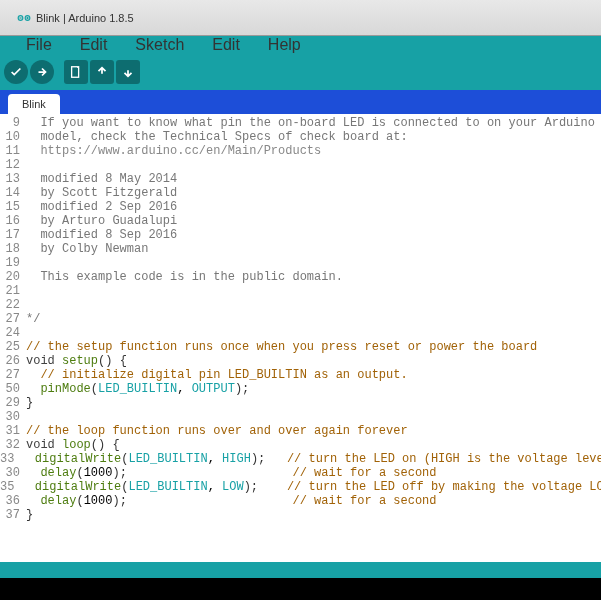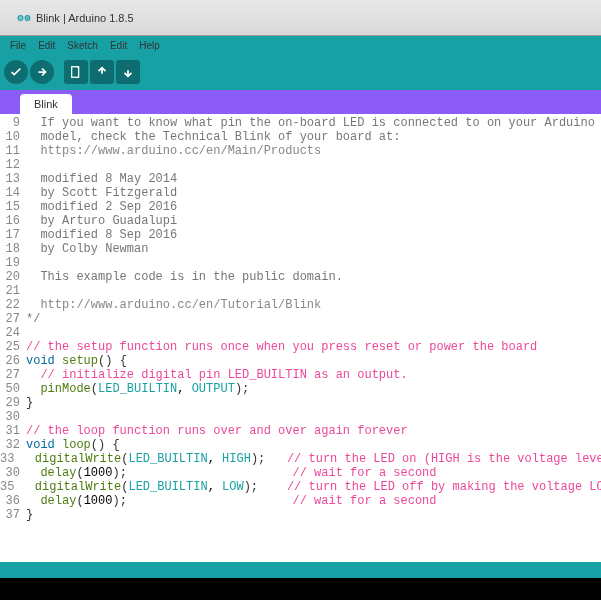--- a/index.html
+++ b/index.html
@@ -2,36 +2,36 @@
 <html><head>
 <meta charset="utf-8">
 <style>
 * { margin: 0; padding: 0; box-sizing: border-box; }
 body { font-family: Arial, sans-serif; font-size: 12px; background: #fff; width: 601px; height: 600px; overflow: hidden; }
 .titlebar { height: 36px; background: linear-gradient(to bottom, #e8e8e8, #d8d8d8); display: flex; align-items: center; padding: 0 16px; border-bottom: 1px solid #999; }
 .title-icon { width: 16px; height: 16px; margin-right: 4px; display: flex; align-items: center; justify-content: center; }
 .title-icon svg { width: 14px; height: 14px; }
 .title-text { font-size: 11px; color: #333; }
 .menubar { height: 18px; background: #17a1a5; display: flex; align-items: center; padding: 0 4px; }
-.menu-item { color: #333; font-size: 10px; padding: 2px 6px; cursor: pointer; }
+.menu-item { color: #333; font-size: 16px; padding: 2px 6px; cursor: pointer; margin-left: 16px; }
 .toolbar { height: 36px; background: #17a1a5; display: flex; align-items: center; padding: 0 4px; gap: 2px; }
 .tool-btn { width: 24px; height: 24px; background: #0d6d70; border-radius: 3px; display: flex; align-items: center; justify-content: center; cursor: pointer; }
 .tool-btn.round { border-radius: 50%; }
 .tool-btn svg { width: 14px; height: 14px; fill: #fff; }
 .tool-sep { width: 6px; }
-.tab-bar { height: 24px; background: #8b5cf6; display: flex; align-items: flex-end; padding: 0 20px; }
+.tab-bar { height: 24px; background: #1d4ed8; display: flex; align-items: flex-end; padding: 0 8px; }
 .tab { background: #fff; padding: 4px 14px; border-radius: 4px 4px 0 0; font-size: 11px; color: #333; cursor: pointer; }
 .editor { height: 448px; background: #fff; overflow: auto; font-family: 'Courier New', monospace; font-size: 12px; line-height: 14px; padding: 2px 0; }
 .line { display: flex; white-space: pre; }
 .gutter { width: 26px; text-align: right; padding-right: 6px; color: #888; user-select: none; }
 .code { flex: 1; }
-.c-comment { color: #ec4899; }
+.c-comment { color: #a16207; }
 .c-link { color: #888; }
 .c-docline { color: #777; }
-.c-keyword { color: #0369a1; }
+.c-keyword { color: #404040; }
 .c-func { color: #4d7c0f; }
 .c-const { color: #17a1a5; }
 .c-paren { color: #333; }
 .status { height: 16px; background: #17a1a5; }
 .console { height: 38px; background: #000; }
 </style>
 </head>
 <body>
 
 <div class="titlebar">
@@ -86,33 +86,33 @@
       </svg>
     </div>
 </div>
 
 <div class="tab-bar">
   <div class="tab">Blink</div>
 </div>
 
 <div class="editor" id="editor">
     <div class="line"><span class="gutter">9</span><span class="code"><span class="c-docline">  If you want to know what pin the on-board LED is connected to on your Arduino</span></span></div>
-    <div class="line"><span class="gutter">10</span><span class="code"><span class="c-docline">  model, check the Technical Blink of your board at:</span></span></div>
+    <div class="line"><span class="gutter">10</span><span class="code"><span class="c-docline">  model, check the Technical Specs of check board at:</span></span></div>
     <div class="line"><span class="gutter">11</span><span class="code"><span class="c-docline">  </span><span class="c-link">https://www.arduino.cc/en/Main/Products</span></span></div>
     <div class="line"><span class="gutter">12</span><span class="code"></span></div>
     <div class="line"><span class="gutter">13</span><span class="code"><span class="c-docline">  modified 8 May 2014</span></span></div>
     <div class="line"><span class="gutter">14</span><span class="code"><span class="c-docline">  by Scott Fitzgerald</span></span></div>
     <div class="line"><span class="gutter">15</span><span class="code"><span class="c-docline">  modified 2 Sep 2016</span></span></div>
     <div class="line"><span class="gutter">16</span><span class="code"><span class="c-docline">  by Arturo Guadalupi</span></span></div>
     <div class="line"><span class="gutter">17</span><span class="code"><span class="c-docline">  modified 8 Sep 2016</span></span></div>
     <div class="line"><span class="gutter">18</span><span class="code"><span class="c-docline">  by Colby Newman</span></span></div>
     <div class="line"><span class="gutter">19</span><span class="code"></span></div>
     <div class="line"><span class="gutter">20</span><span class="code"><span class="c-docline">  This example code is in the public domain.</span></span></div>
     <div class="line"><span class="gutter">21</span><span class="code"></span></div>
-    <div class="line"><span class="gutter">22</span><span class="code"><span class="c-docline">  </span><span class="c-link">http://www.arduino.cc/en/Tutorial/Blink</span></span></div>
+    <div class="line"><span class="gutter">22</span><span class="code"><span class="c-docline">  </span></span></div>
     <div class="line"><span class="gutter">27</span><span class="code"><span class="c-docline">*/</span></span></div>
     <div class="line"><span class="gutter">24</span><span class="code"></span></div>
     <div class="line"><span class="gutter">25</span><span class="code"><span class="c-comment">// the setup function runs once when you press reset or power the board</span></span></div>
     <div class="line"><span class="gutter">26</span><span class="code"><span class="c-keyword">void</span> <span class="c-func">setup</span><span class="c-paren">() {</span></span></div>
     <div class="line"><span class="gutter">27</span><span class="code"><span class="c-comment">  // initialize digital pin LED_BUILTIN as an output.</span></span></div>
     <div class="line"><span class="gutter">50</span><span class="code">  <span class="c-func">pinMode</span><span class="c-paren">(</span><span class="c-const">LED_BUILTIN</span>, <span class="c-const">OUTPUT</span><span class="c-paren">);</span></span></div>
     <div class="line"><span class="gutter">29</span><span class="code"><span class="c-paren">}</span></span></div>
     <div class="line"><span class="gutter">30</span><span class="code"></span></div>
     <div class="line"><span class="gutter">31</span><span class="code"><span class="c-comment">// the loop function runs over and over again forever</span></span></div>
     <div class="line"><span class="gutter">32</span><span class="code"><span class="c-keyword">void</span> <span class="c-func">loop</span><span class="c-paren">() {</span></span></div>

